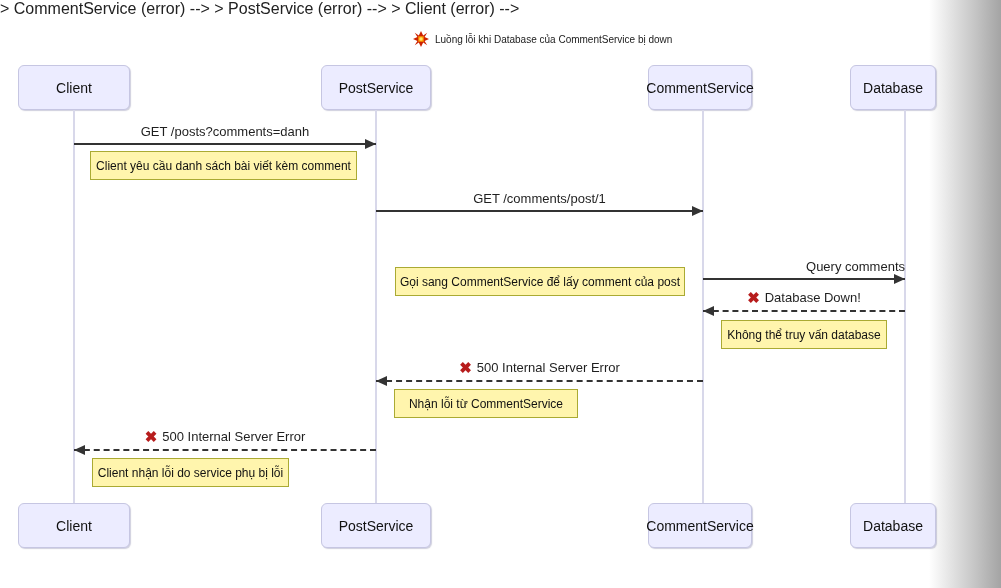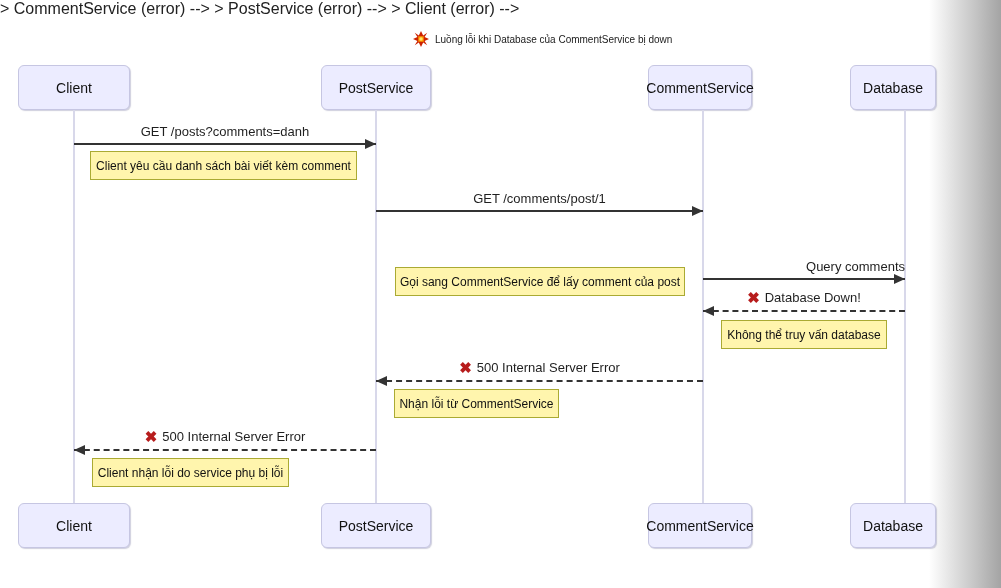--- a/index.html
+++ b/index.html
@@ -85,21 +85,21 @@
   
   .note{
     position:absolute;height:29px;box-sizing:border-box;
     background:#fff5ad;border:1px solid #aaaa33;
     display:flex;align-items:center;justify-content:center;
     font-size:12px;color:#111;white-space:nowrap;
   }
   #note1{left:90px;top:151px;width:267px;}
   #note2{left:395px;top:219px;width:290px;margin-top:48px;}
   #note3{left:721px;top:320px;width:166px;}
-  #note4{left:394px;top:389px;width:165px;}
+  #note4{left:394px;top:389px;width:184px;}
   #note5{left:92px;top:458px;width:197px;}
 </style>
 </head>
 <body>
 
 <div id="stage">
   <div id="edge-fade"></div>
 
   <div class="layer">
 

